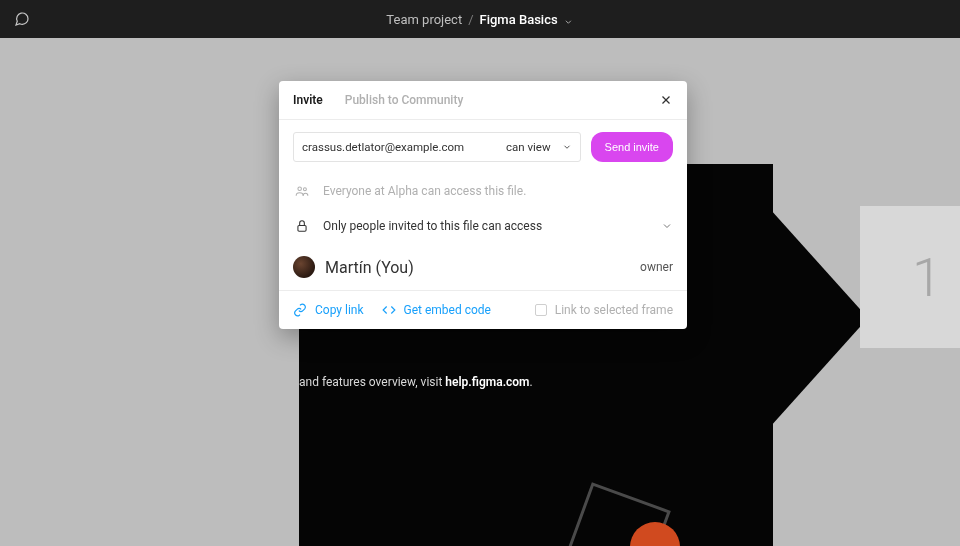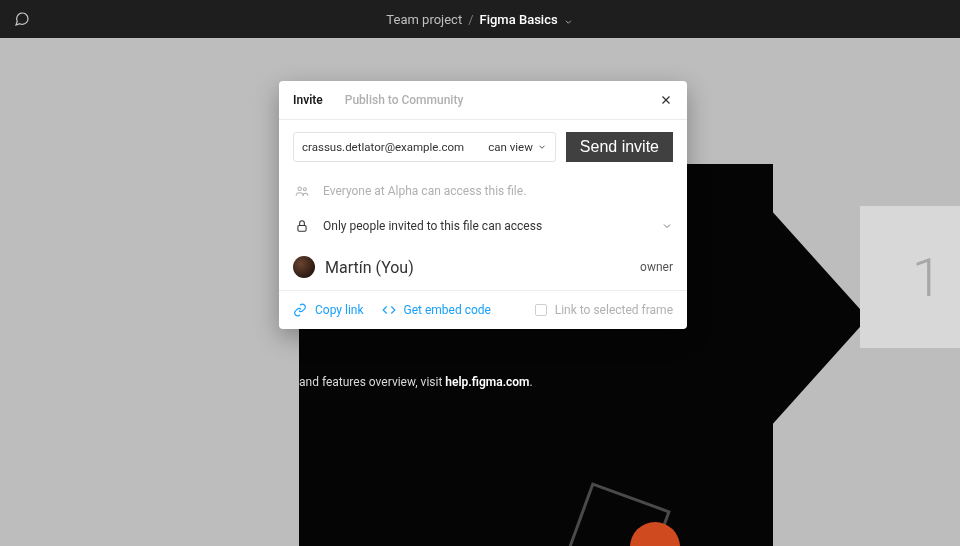--- a/index.html
+++ b/index.html
@@ -74,24 +74,24 @@
 
     .invite-row {
       display: flex; align-items: center; gap: 10px; padding: 12px 14px;
     }
     .email-box {
       flex: 1; display: flex; align-items: center; height: 30px;
       border: 1px solid #e3e3e3; border-radius: 3px; padding: 12px 8px;
       font-size: 11.5px; color: #333; background: #fff;
     }
     .email-box .value { flex: 1; }
-    .perm-drop { display: flex; align-items: center; gap: 4px; color: #333; cursor: pointer; }
+    .perm-drop { display: flex; align-items: center; gap: 11px; color: #333; cursor: pointer; }
     .send-btn {
-      background: #404040; color: #fff; border: none; border-radius: 0;
-      height: 30px; padding: 0 14px; font-size: 16px; font-weight: 500; cursor: pointer;
+      background: #d946ef; color: #fff; border: none; border-radius: 12px;
+      height: 30px; padding: 0 14px; font-size: 11px; font-weight: 500; cursor: pointer;
     }
 
     .access-row {
       display: flex; align-items: center; gap: 12px; padding: 10px 14px;
       color: #333; font-size: 12px;
     }
     .access-row.muted { color: #b0b0b0; }
     .access-row .icn { width: 18px; display: flex; justify-content: center; color: inherit; }
     .access-row .label { flex: 1; }
     .access-row .chev { color: #777; display:flex; }

